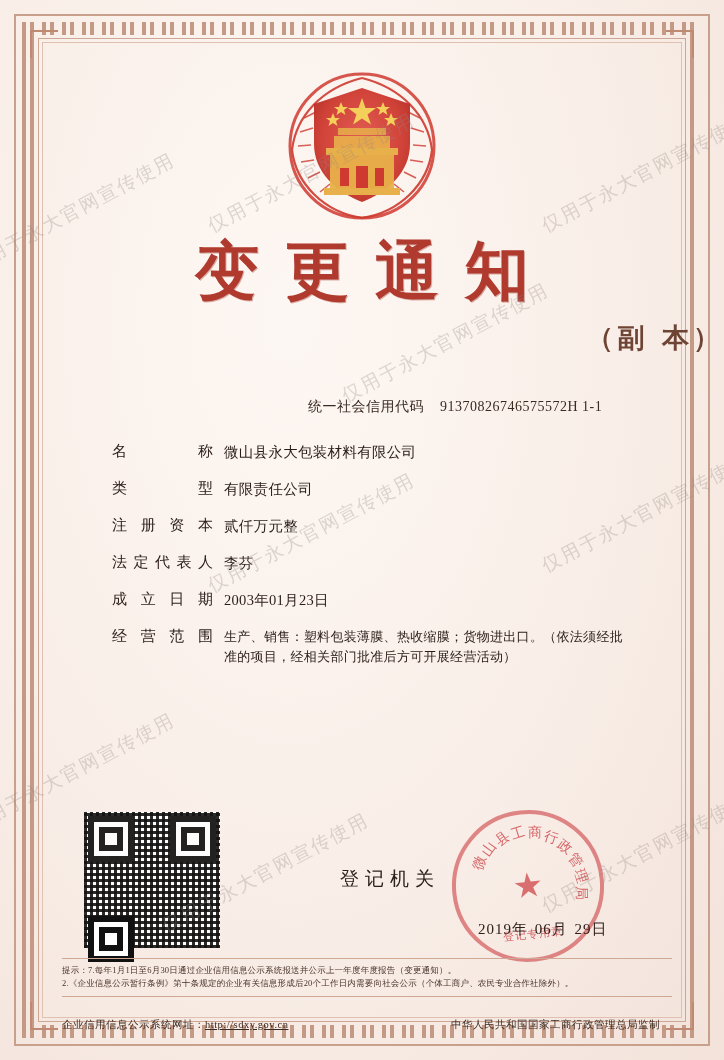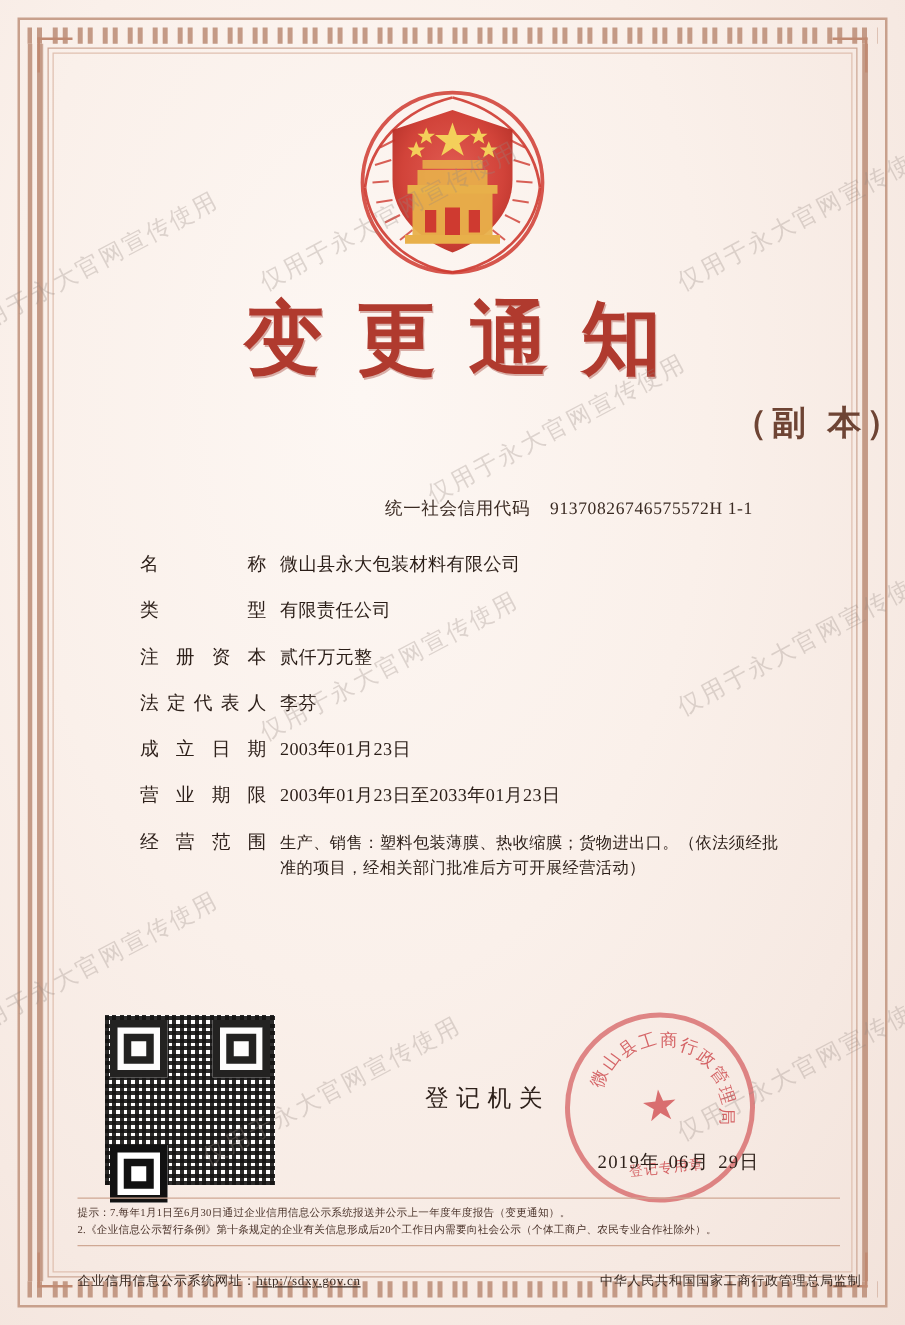--- a/index.html
+++ b/index.html
@@ -248,21 +248,21 @@
     line-height: 1.5;
     letter-spacing: 0.2px;
   }
   .notes .divider {
     border-top: 1px solid #cfa894;
     margin: 6px 0 5px 0;
   }
   .footer {
     position: absolute;
     left: 62px;
-    right: 35px;
+    right: 64px;
     top: 1018px;
     display: flex;
     justify-content: space-between;
     font-size: 10.5px;
     color: #3a2a22;
     letter-spacing: 0.5px;
   }
   .footer .url {
     text-decoration: underline;
   }
@@ -381,24 +381,20 @@
       <div class="field-value">贰仟万元整</div>
     </div>
     <div class="field-row">
       <div class="field-label">法定代表人</div>
       <div class="field-value">李芬</div>
     </div>
     <div class="field-row">
       <div class="field-label">成立日期</div>
       <div class="field-value">2003年01月23日</div>
     </div>
-    <div class="field-row">
-      <div class="field-label">营业期限</div>
-      <div class="field-value">2003年01月23日至2033年01月23日</div>
-    </div>
     <div class="field-row scope">
       <div class="field-label">经营范围</div>
       <div class="field-value">生产、销售：塑料包装薄膜、热收缩膜；货物进出口。（依法须经批准的项目，经相关部门批准后方可开展经营活动）</div>
     </div>
   </div>
 
   <div class="qr"></div>
   <div class="qr-b3"></div>
 
   <div class="reg-line">登记机关</div>

